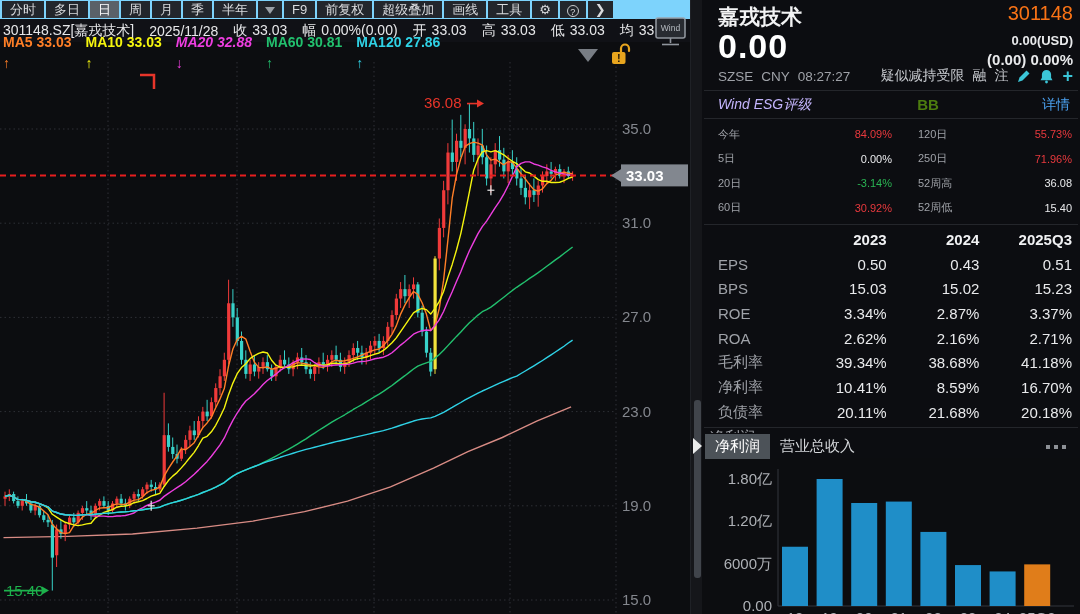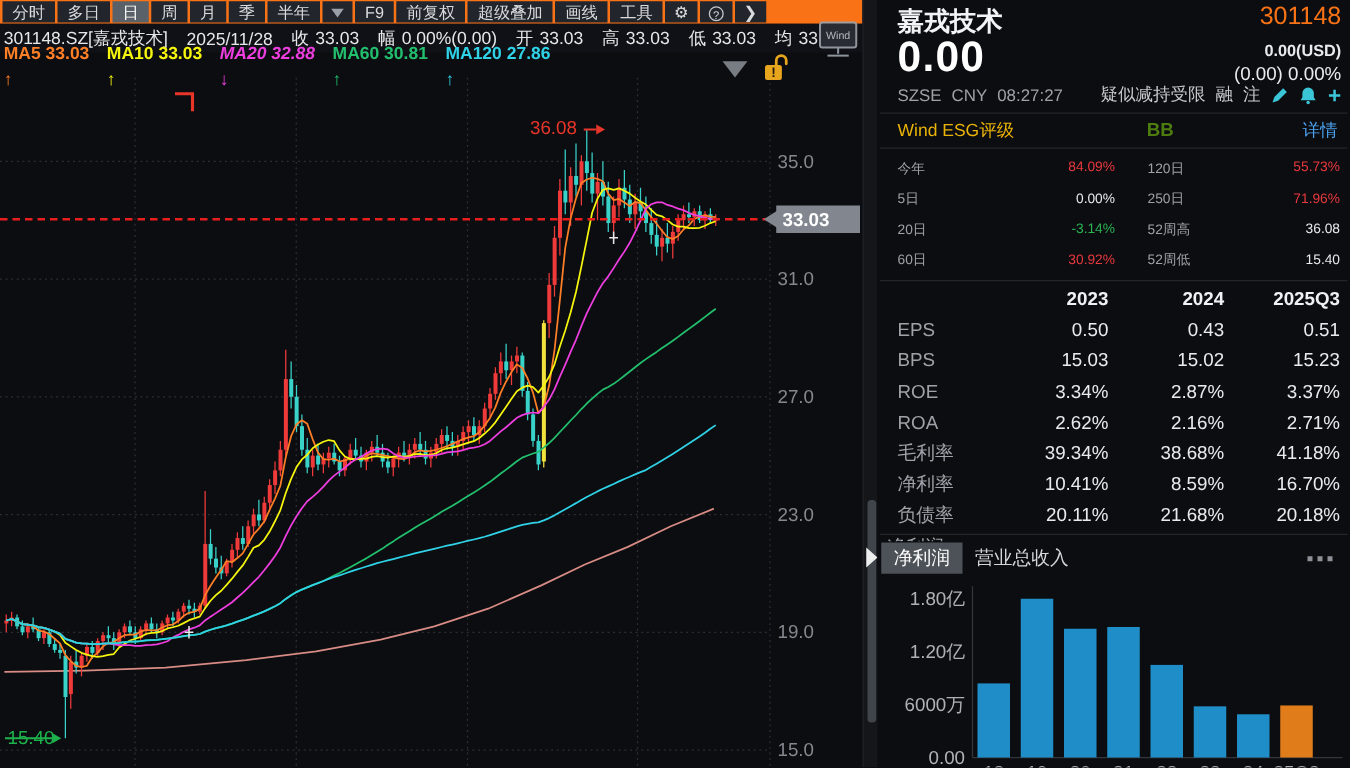--- a/index.html
+++ b/index.html
@@ -1,21 +1,21 @@
 <!DOCTYPE html>
 <html><head>
 <meta charset="utf-8">
 <style>
   * { margin:0; padding:0; box-sizing:border-box; }
   html,body { width:1080px; height:614px; overflow:hidden; background:#0c0d10; font-family:"Liberation Sans","DejaVu Sans",sans-serif; }
   #app { position:relative; width:1080px; height:614px; background:#0c0d10; color:#e8e9ea; }
 
   
   #left { position:absolute; left:0; top:0; width:690px; height:614px; }
-  #toolbar { position:absolute; left:0; top:0; width:690px; height:19px; background:#f97316; display:flex; align-items:center; gap:2px; padding-left:2px; }
+  #toolbar { position:absolute; left:0; top:0; width:690px; height:19px; background:#7dd3fc; display:flex; align-items:center; gap:2px; padding-left:2px; }
   .tb-item { background:#22262c; color:#d9dbde; font-size:13px; height:17px; line-height:17px; padding:0 8px; white-space:nowrap; cursor:default; }
   .tb-item.selected { background:#5a6168; color:#ffffff; }
   .tb-item.iconbox { padding:0 7px; }
   .tri-down-sm { display:inline-block; width:0; height:0; border-left:5px solid transparent; border-right:5px solid transparent; border-top:7px solid #9aa0a7; vertical-align:middle; }
   .help-circle { display:inline-block; width:12px; height:12px; border:1px solid #c7cacd; border-radius:50%; font-size:9px; line-height:12px; text-align:center; vertical-align:middle; }
 
   #infobar { position:absolute; left:0; top:19px; width:690px; height:23px; background:#101116; display:flex; align-items:center; gap:15px; padding-left:3px; font-size:14px; color:#e6e7e9; white-space:nowrap; overflow:hidden; }
   .if-pair { display:inline-flex; gap:5px; }
 
   #malegend { position:absolute; left:0; top:42px; width:690px; height:20px; display:flex; align-items:center; gap:14px; padding-left:3px; font-size:14px; font-weight:bold; white-space:nowrap; }
@@ -31,30 +31,30 @@
   #scroll-thumb { position:absolute; left:3px; top:400px; width:7px; height:178px; background:#40444b; border-radius:3px; }
   #collapse-arrow { position:absolute; left:2px; top:438px; width:0; height:0; border-top:8px solid transparent; border-bottom:8px solid transparent; border-left:9px solid #eceded; }
 
   
   #panel { position:absolute; left:702px; top:0; width:378px; height:458px; background:#0c0d11; }
   #qhead { position:relative; height:90px; }
   #q-name { position:absolute; left:16px; top:3px; font-size:21px; font-weight:bold; color:#f2f3f4; }
   #q-code { position:absolute; right:7px; top:2px; font-size:20px; color:#f97316; }
   #q-price { position:absolute; left:16px; top:27px; font-size:34px; font-weight:bold; color:#ffffff; letter-spacing:1px; }
   #q-usd { position:absolute; right:7px; top:33px; font-size:13px; font-weight:bold; color:#e9eaec; }
-  #q-chg { position:absolute; right:7px; top:51px; font-size:15px; font-weight:normal; color:#e9eaec; }
+  #q-chg { position:absolute; right:7px; top:51px; font-size:15px; font-weight:bold; color:#e9eaec; }
   #q-meta { position:absolute; left:16px; right:7px; bottom:5px; display:flex; align-items:center; font-size:13.5px; color:#9fa2a8; gap:8px; }
   #q-meta .tagtxt { color:#c7cacf; font-size:14px; }
   #q-meta .flag { color:#c7cacf; font-size:14px; }
   .cyan-ic { display:inline-flex; align-items:center; }
   #q-plus { color:#3bc6d8; font-size:18px; font-weight:bold; line-height:14px; }
   .hdiv { height:1px; background:#24262b; margin:0 2px; }
 
   #esg-row { height:27px; display:flex; align-items:center; padding:0 10px 0 16px; font-size:14px; }
-  #esg-label { color:#eab308; }
+  #esg-label { color:#c4b5fd;font-style:italic; }
   #esg-rating { font-weight:bold; color:#4d7c0f; font-size:15px; margin-left:106px; }
   #esg-link { margin-left:auto; color:#4aa0ee; }
 
   #stats { padding:3px 8px 4px 16px; }
   .stat-row { display:grid; grid-template-columns:70px 104px 26px 76px 1fr; height:24.5px; align-items:center; font-size:11px; }
   .stat-label { color:#9fa2a8; }
   .stat-val { text-align:right; }
   .up { color:#e8393d; } .down { color:#2ab453; } .flat { color:#e9eaec; }
 
   #fintable { padding:2px 8px 2px 16px; }

